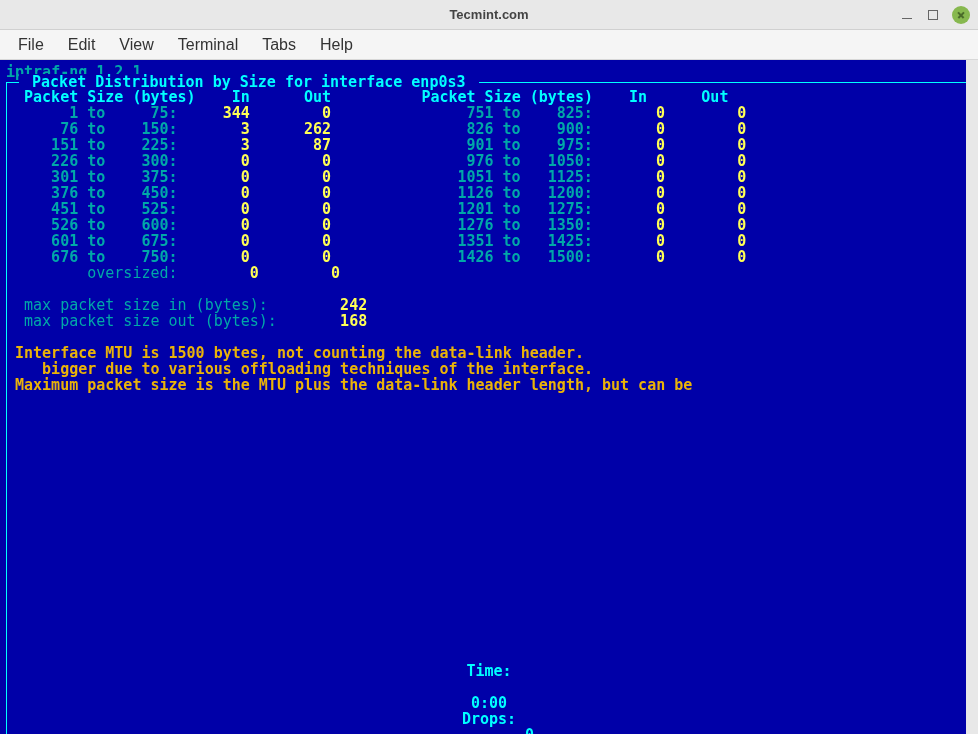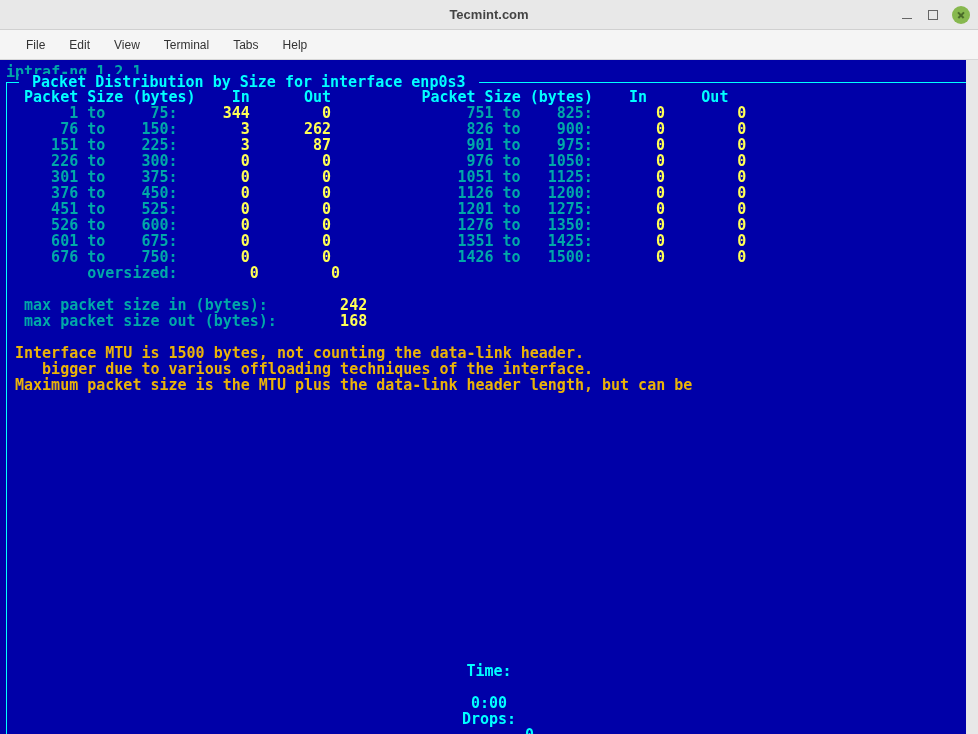--- a/index.html
+++ b/index.html
@@ -56,23 +56,23 @@
     width:8px; height:1.5px; background:#4a6b2a;
   }
   .win-btn.close::before { transform: translate(-50%,-50%) rotate(45deg); }
   .win-btn.close::after  { transform: translate(-50%,-50%) rotate(-45deg); }
 
   .menubar {
     height: 30px;
     background: #f5f5f5;
     display: flex;
     align-items: center;
-    padding: 0 16px;
+    padding: 0 8px;
     gap: 4px;
-    font-size: 12px;
+    font-size: 16px;
     color: #333;
     border-bottom: 1px solid #d8d8d8;
   }
   .menu-item { padding: 4px 10px; cursor: pointer; }
 
   .terminal {
     flex: 1;
     background: #0000a8;
     padding: 4px 6px 4px 6px;
     position: relative;
@@ -100,21 +100,21 @@
     top: -9px;
     left: 12px;
     background: #0000a8;
     padding: 0 4px;
     color: #00ffff;
     font-weight: bold;
     white-space: pre;
   }
 
   .hdr { color: #00ffff; font-weight: bold; }
-  .lbl { color: #00a8a8; font-weight: bold; white-space: pre; }
+  .lbl { color: #00a8a8; font-weight: normal; white-space: pre; }
   .val { color: #ffff55; font-weight: bold; white-space: pre; text-align: right; display:inline-block;}
 
   pre { font-family: inherit; font-size: inherit; line-height: inherit; margin:0;}
   .row { white-space: pre; font-weight: bold;}
 
   .datarow span { display:inline-block; }
   .rfrom { width: 7ch; text-align:right; color:#00a8a8;}
   .rto   { width: 4ch; color:#00a8a8;}
   .rhi   { width: 6ch; text-align:right; color:#00a8a8;}
   .rcolon{ width: 1ch; color:#00a8a8;}

